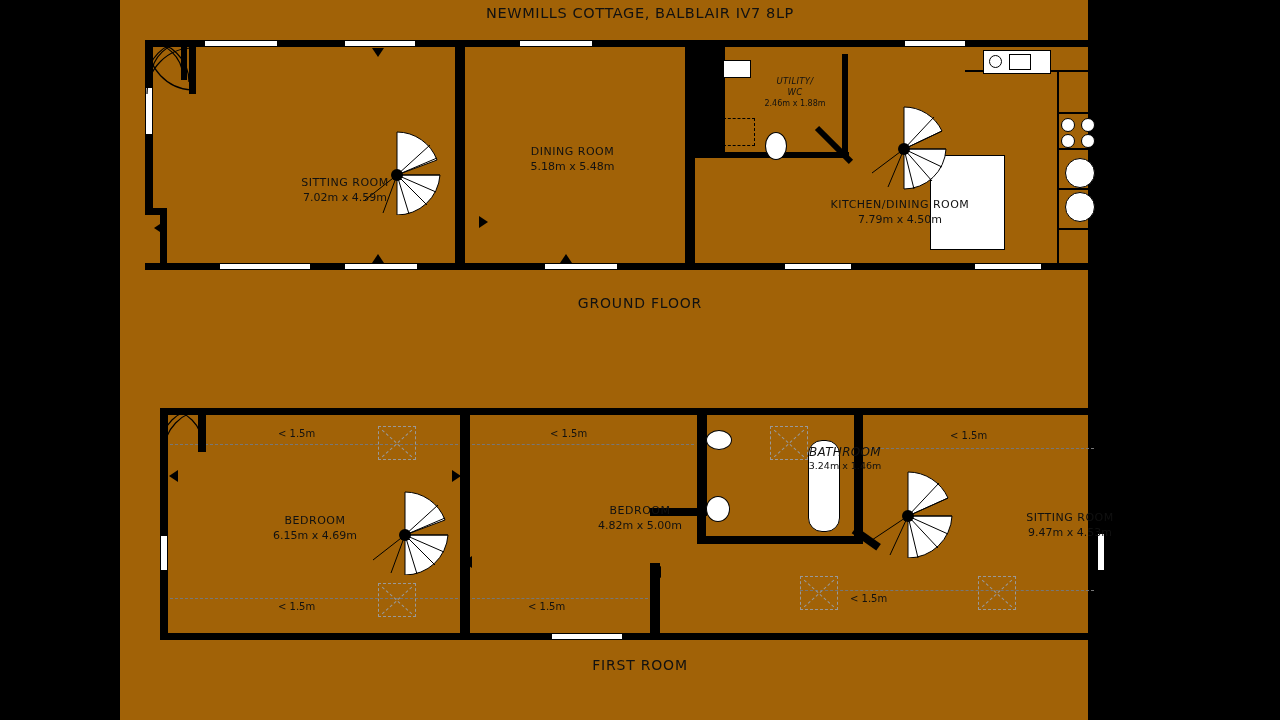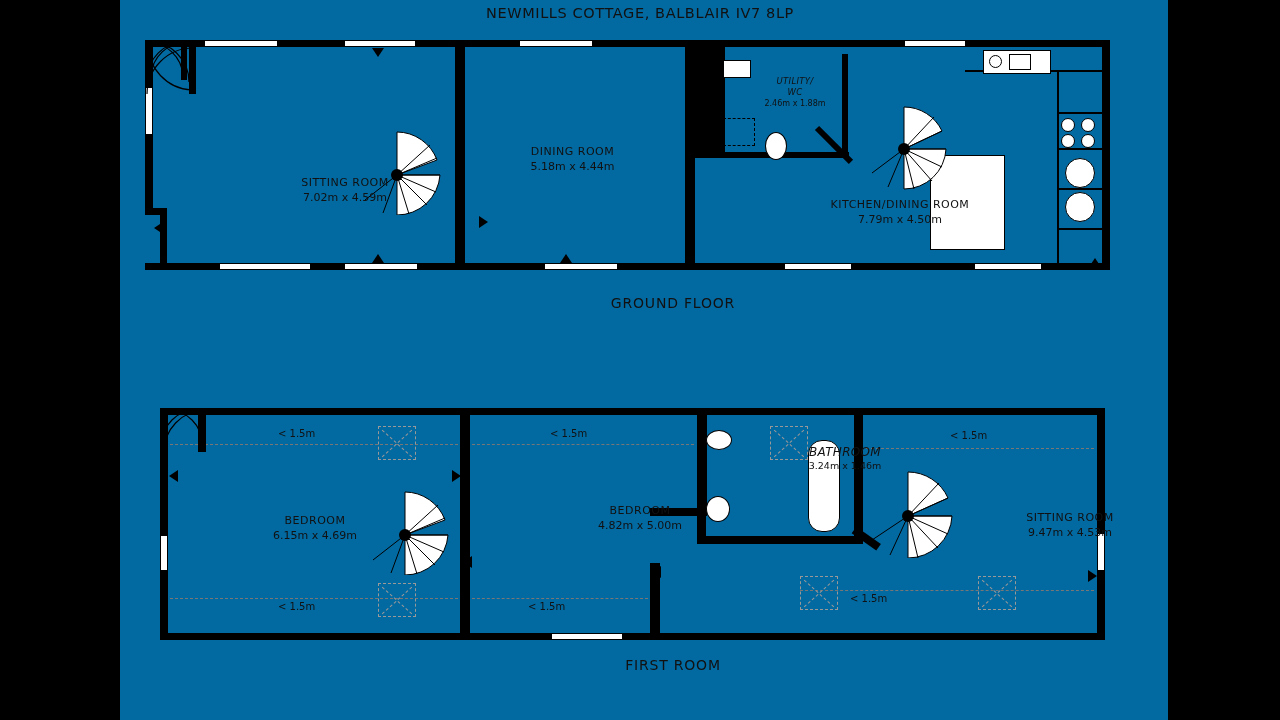--- a/index.html
+++ b/index.html
@@ -16,23 +16,23 @@
   #stage {
     position: relative;
     width: 1280px;
     height: 720px;
     background: #000000;
   }
   #sheet {
     position: absolute;
     left: 120px;
     top: 0;
-    width: 1048px;
+    width: 968px;
     height: 720px;
-    background: #0369a1;
+    background: #a16207;
   }
 
   .title {
     position: absolute;
     left: 0;
     top: 5px;
     width: 1040px;
     text-align: center;
     font-size: 14.5px;
     letter-spacing: 0.6px;
@@ -42,21 +42,20 @@
 
   .floor-caption {
     position: absolute;
     width: 1040px;
     left: 0;
     text-align: center;
     font-size: 14px;
     letter-spacing: 0.8px;
     color: #111;
     font-family: "DejaVu Sans", sans-serif;
-    padding-left: 33px;
   }
   #caption-ground { top: 295px; }
   #caption-first  { top: 657px; }
 
   
   .plan { position: absolute; }
   .wall { position: absolute; background: #000; }
   .lbl {
     position: absolute;
     text-align: center;
@@ -295,21 +294,21 @@
             <path d="M6 0 L0 9 L12 9 Z" fill="#000"></path>
           </svg>
       </div>
 
       <div class="lbl" style="left:95px; top:136px; width:210px;">
         <div class="name">SITTING ROOM</div>
         <div class="dims">7.02m x 4.59m</div>
       </div>
       <div class="lbl" style="left:320px; top:105px; width:215px;">
         <div class="name">DINING ROOM</div>
-        <div class="dims">5.18m x 4.44m</div>
+        <div class="dims">5.18m x 5.48m</div>
       </div>
       <div class="lbl small" style="left:590px; top:36px; width:120px;">
         <div class="name">UTILITY/</div>
         <div class="name">WC</div>
         <div class="dims">2.46m x 1.88m</div>
       </div>
       <div class="lbl" style="left:610px; top:158px; width:290px;">
         <div class="name">KITCHEN/DINING ROOM</div>
         <div class="dims">7.79m x 4.50m</div>
       </div>

